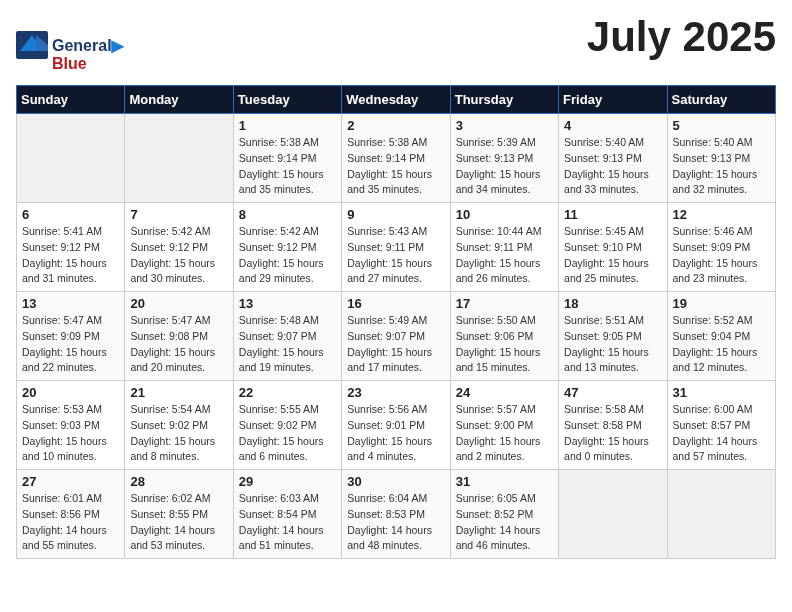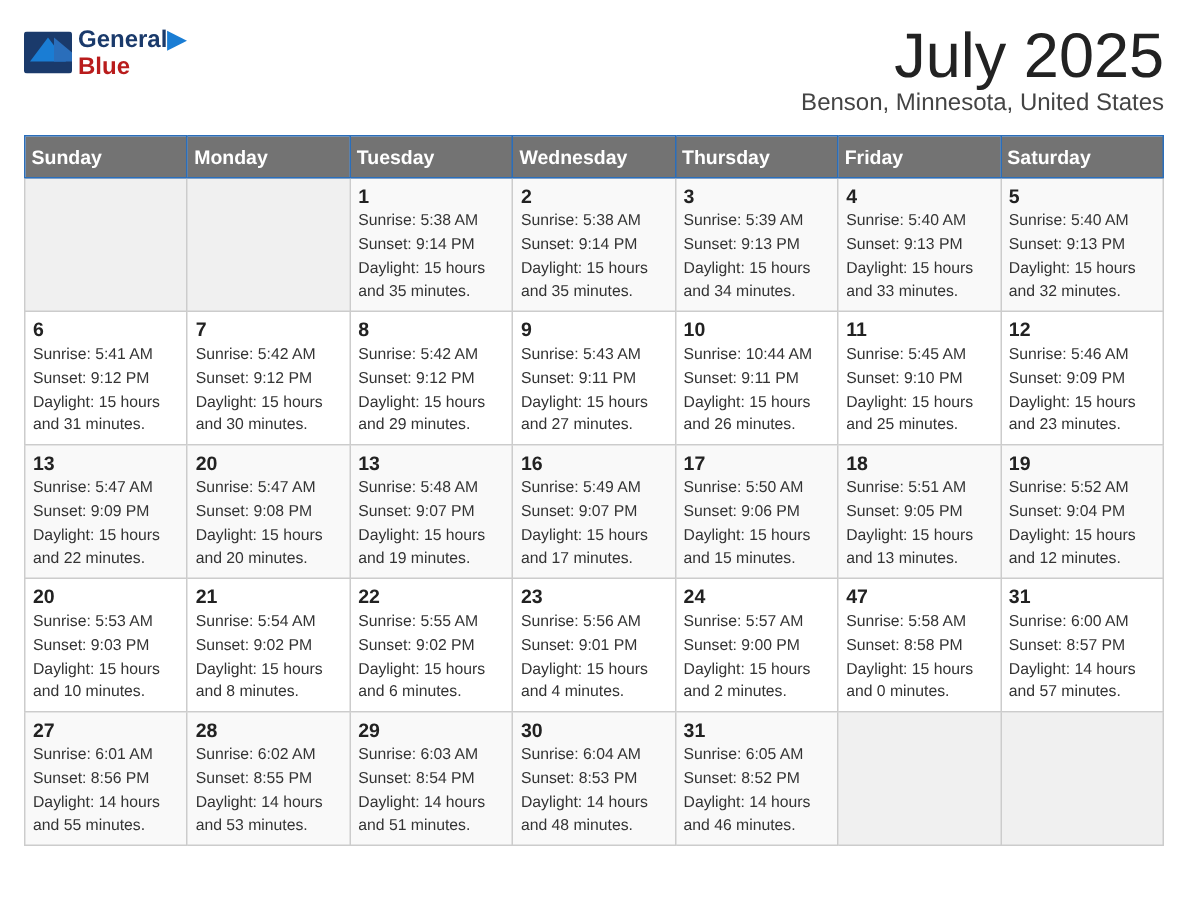--- a/index.html
+++ b/index.html
@@ -23,36 +23,36 @@
     }
     .logo-icon {
       width: 32px;
       height: 28px;
     }
     .title-block {
       text-align: right;
     }
     .month-title {
       font-size: 42px;
-      font-weight: normal;
+      font-weight: bold;
       color: #222;
       line-height: 1;
     }
     .location {
       font-size: 16px;
       color: #444;
       margin-top: 2px;
     }
     .calendar {
       width: 100%;
       border-collapse: collapse;
       border: 1px solid #bbb;
     }
     .calendar th {
-      background: #737373;
+      background: #0f172a;
       color: #fff;
       font-size: 13px;
       font-weight: bold;
       padding: 6px 4px;
       text-align: left;
       border: 1px solid #2a6ebb;
     }
     .calendar td {
       width: 107px;
       min-height: 80px;
@@ -88,27 +88,26 @@
 <body>
 
 <div class="header">
   <div class="logo">
     <svg class="logo-icon" viewBox="0 0 32 28" xmlns="http://www.w3.org/2000/svg">
       <rect x="0" y="0" width="32" height="28" rx="2" fill="#1a3a6b"></rect>
       <polygon points="16,4 28,20 4,20" fill="#1a7dd4"></polygon>
       <polygon points="20,4 32,14 32,20 20,20" fill="#2a6ebb"></polygon>
     </svg>
     <div>
-      <div style="font-size:16px;font-weight:bold;color:#1a3a6b;">General<span style="color:#1a7dd4;">▶</span></div>
+      <div style="font-size:16px;font-weight:bold;color:#1a3a6b;margin-top:20px;">General<span style="color:#1a7dd4;">▶</span></div>
       <div style="font-size:16px;font-weight:bold;color:#b91c1c;">Blue</div>
     </div>
   </div>
   <div class="title-block">
     <div class="month-title">July 2025</div>
-    <div class="location">Benson, Minnesota, United States</div>
   </div>
 </div>
 
 <table class="calendar">
   <thead>
     <tr>
     <th>Sunday</th>
         <th>Monday</th>
         <th>Tuesday</th>
         <th>Wednesday</th>

